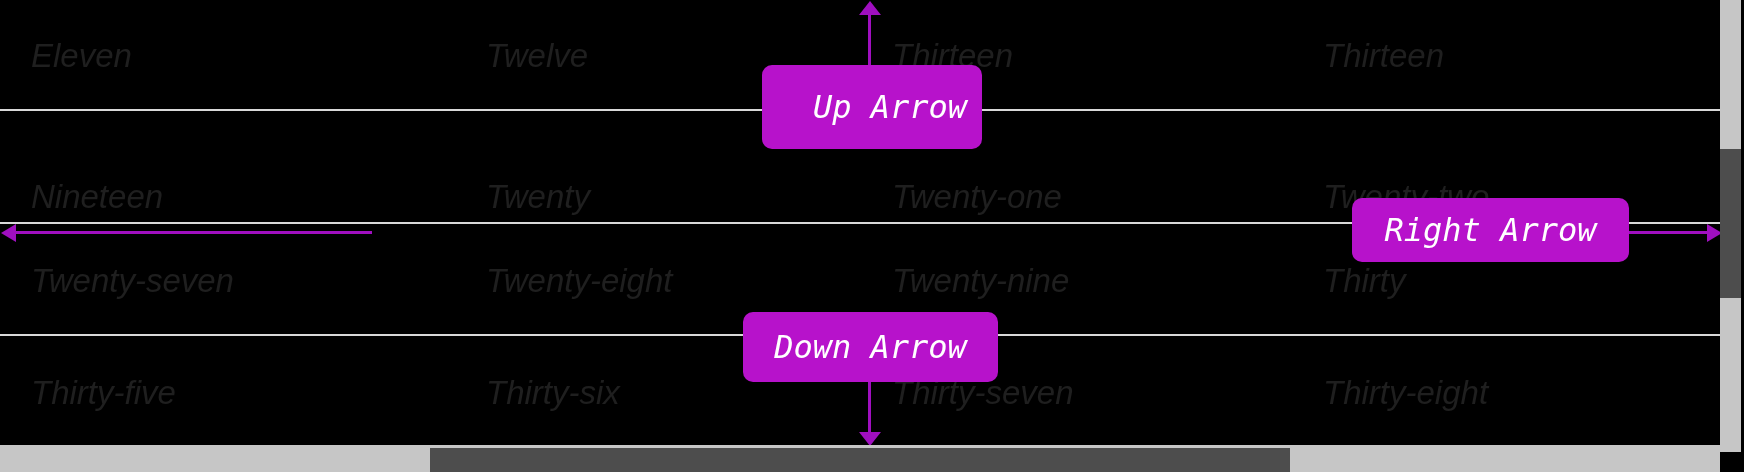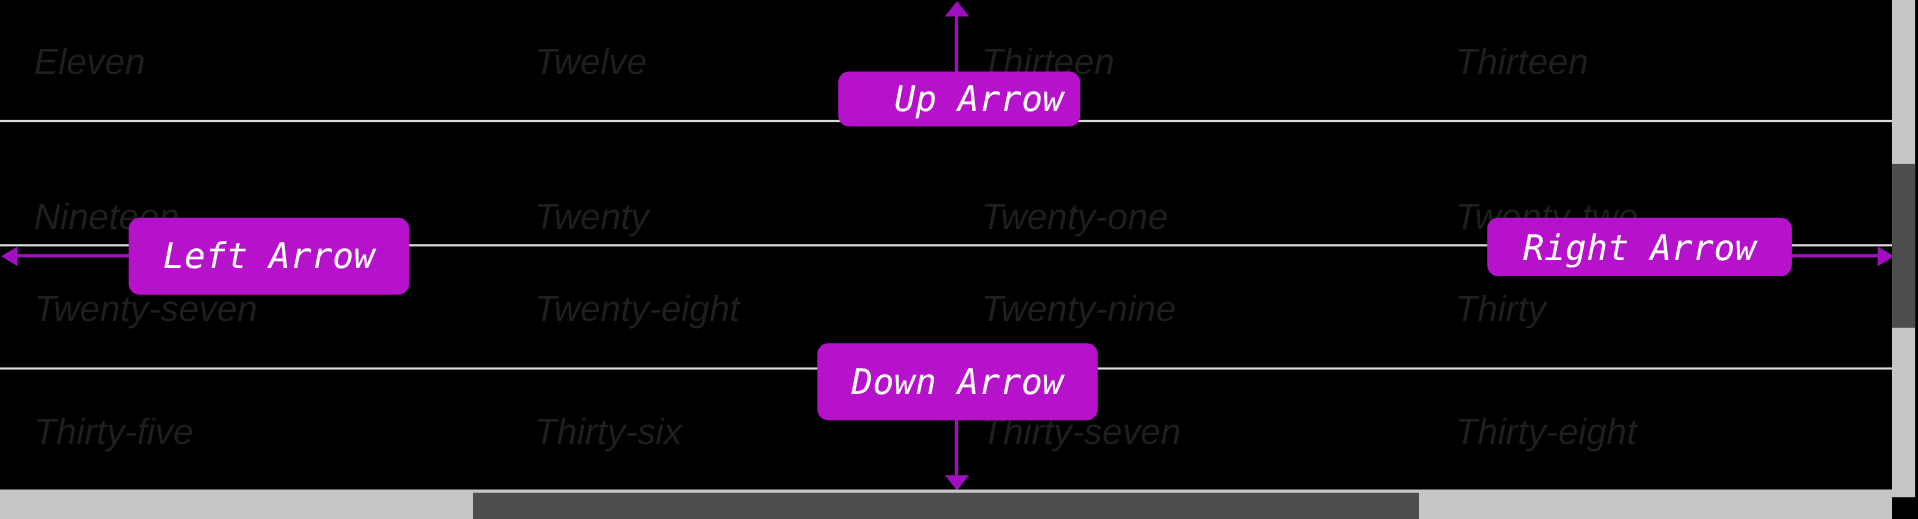--- a/index.html
+++ b/index.html
@@ -85,24 +85,24 @@
     align-items: center;
     justify-content: center;
     background: var(--button-bg);
     color: var(--button-text);
     font-family: "DejaVu Sans Mono", monospace;
     font-size: 32px;
     border-radius: 10px;
     cursor: pointer;
     white-space: nowrap;
   }
-  .btn-up    { left: 762px;  top: 65px;  width: 220px; height: 50px; padding-left: 36px; }
+  .btn-up    { left: 762px;  top: 65px;  width: 220px; height: 84px; padding-left: 36px; }
   .btn-down  { left: 743px;  top: 312px; width: 255px; height: 70px; }
   .btn-left  { left: 117px;  top: 198px; width: 255px; height: 70px; }
-  .btn-right { left: 1352px; top: 198px; width: 277px; height: 53px; }
+  .btn-right { left: 1352px; top: 198px; width: 277px; height: 64px; }
   .v-track {
     position: absolute;
     left: 1720px; top: 0; width: 21px; height: 452px;
     background: var(--scrollbar-track);
   }
   .v-thumb {
     position: absolute;
     left: 1720px; top: 149px; width: 21px; height: 149px;
     background: var(--scrollbar-thumb);
   }
@@ -150,21 +150,20 @@
   <div class="arrow-head head-up"></div>
   <div class="arrow-line line-down"></div>
   <div class="arrow-head head-down"></div>
   <div class="arrow-line line-left"></div>
   <div class="arrow-head head-left"></div>
   <div class="arrow-line line-right"></div>
   <div class="arrow-head head-right"></div>
 
   <div class="overlay-btn btn-up">Up Arrow</div>
   <div class="overlay-btn btn-down">Down Arrow</div>
-  <div class="overlay-btn btn-left">Left Arrow</div>
   <div class="overlay-btn btn-right">Right Arrow</div>
 
   <div class="v-track"></div>
   <div class="v-thumb"></div>
   <div class="h-track"></div>
   <div class="h-thumb"></div>
 
 </div>
 
 </body></html>

